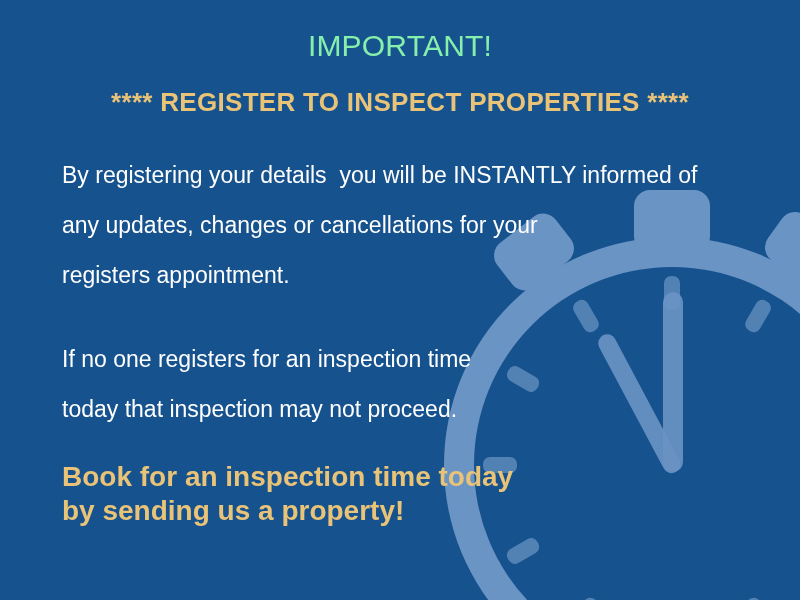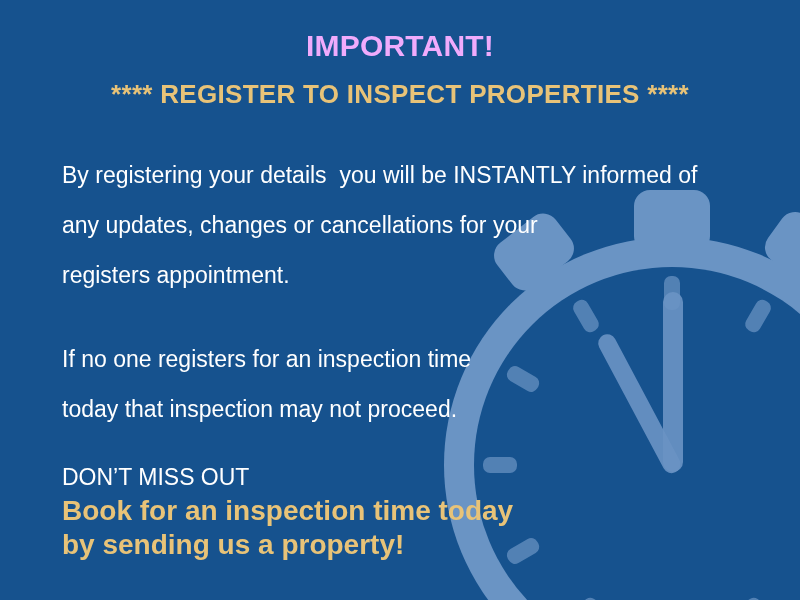--- a/index.html
+++ b/index.html
@@ -36,33 +36,33 @@
     z-index: 2;
   }
   #headline-block {
     position: absolute;
     left: 0;
     top: 26px;
     width: 800px;
     text-align: center;
   }
   .headline-1 {
-    color: #f0abfc;
+    color: #86efac;
     font-size: 30px;
-    font-weight: 700;
+    font-weight: 400;
     line-height: 40px;
     letter-spacing: 0.2px;
   }
   .headline-2 {
     color: #E8C378;
     font-size: 26px;
     font-weight: 700;
     line-height: 40px;
     letter-spacing: 0.3px;
-    margin-top: 8px;
+    margin-top: 16px;
   }
   #body-block {
     position: absolute;
     left: 62px;
     top: 142px;
     width: 660px;
   }
   .para {
     margin: 0 0 0 0;
   }
@@ -161,20 +161,19 @@
       <div class="spacer-line"></div>
 
       <div class="para">
         <div class="para-line">If no one registers for an inspection time</div>
         <div class="para-line">today that inspection may not proceed.</div>
       </div>
 
       <div class="spacer-line"></div>
 
       <div class="para">
-        <div class="cta-line-plain">DON’T MISS OUT</div>
         <div class="cta-line-gold">Book for an inspection time today</div>
         <div class="cta-line-gold">by sending us a property!</div>
       </div>
 
     </div>
   </div>
 </div>
 
 </body></html>

